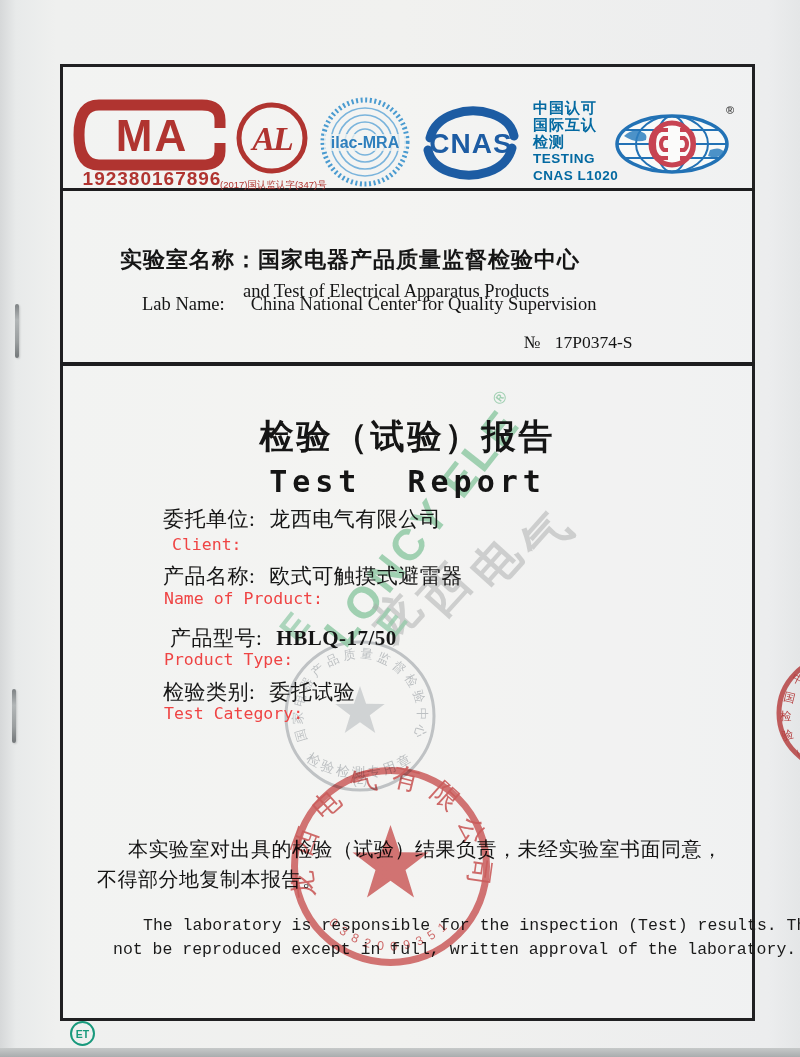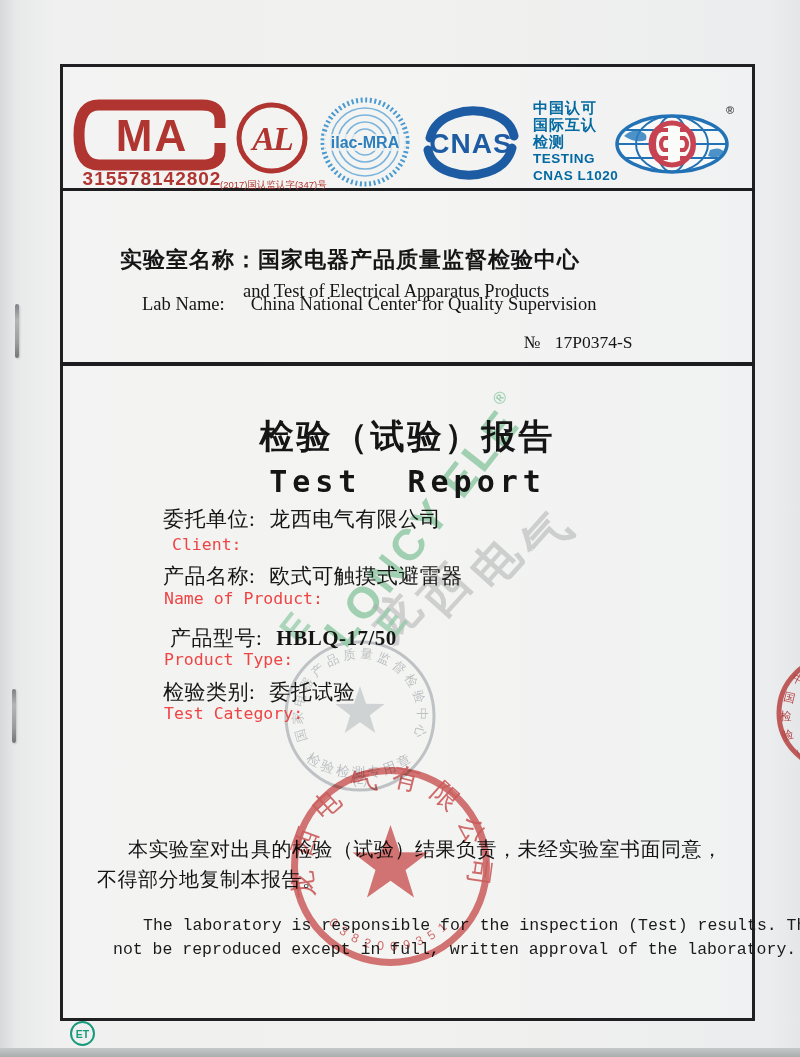--- a/index.html
+++ b/index.html
@@ -65,21 +65,21 @@
 <body>
 
 <div class="abs frame"></div>
 <div id="rule1" class="abs rule"></div>
 <div id="rule2" class="abs rule"></div>
 
 <svg class="abs logo" style="left:72px;top:96px" width="156" height="76" viewBox="0 0 156 76">
   <path d="M 148,32 L 148,24 Q 148,9 130,9 L 27,9 Q 7,9 7,39 Q 7,69 27,69 L 130,69 Q 148,69 148,55 L 148,47" stroke="#b03430" stroke-width="11" fill="none"></path>
   <text x="80" y="55" text-anchor="middle" font-family="Liberation Sans,sans-serif" font-weight="bold" font-size="44" fill="#b03430" letter-spacing="2">MA</text>
 </svg>
-<div id="cma-number" class="abs">315578142802</div>
+<div id="cma-number" class="abs">192380167896</div>
 
 <svg class="abs logo" style="left:234px;top:100px" width="76" height="76" viewBox="0 0 76 76">
   <circle cx="38" cy="38" r="33" stroke="#b03430" stroke-width="5" fill="none"></circle>
   <text x="38" y="50" text-anchor="middle" font-family="Liberation Serif,serif" font-style="italic" font-weight="bold" font-size="34" fill="#b03430" letter-spacing="-2">AL</text>
 </svg>
 <div id="al-caption" class="abs">(2017)国认监认字(347)号</div>
 
 <svg class="abs logo" style="left:320px;top:94px" width="90" height="96" viewBox="0 0 90 96">
   <circle cx="45" cy="48" r="42" stroke="#4a9bd0" stroke-width="5" fill="none" stroke-dasharray="2,2.6"></circle>
   <circle cx="45" cy="48" r="34" stroke="#7ab4dc" stroke-width="1.6" fill="none"></circle>

